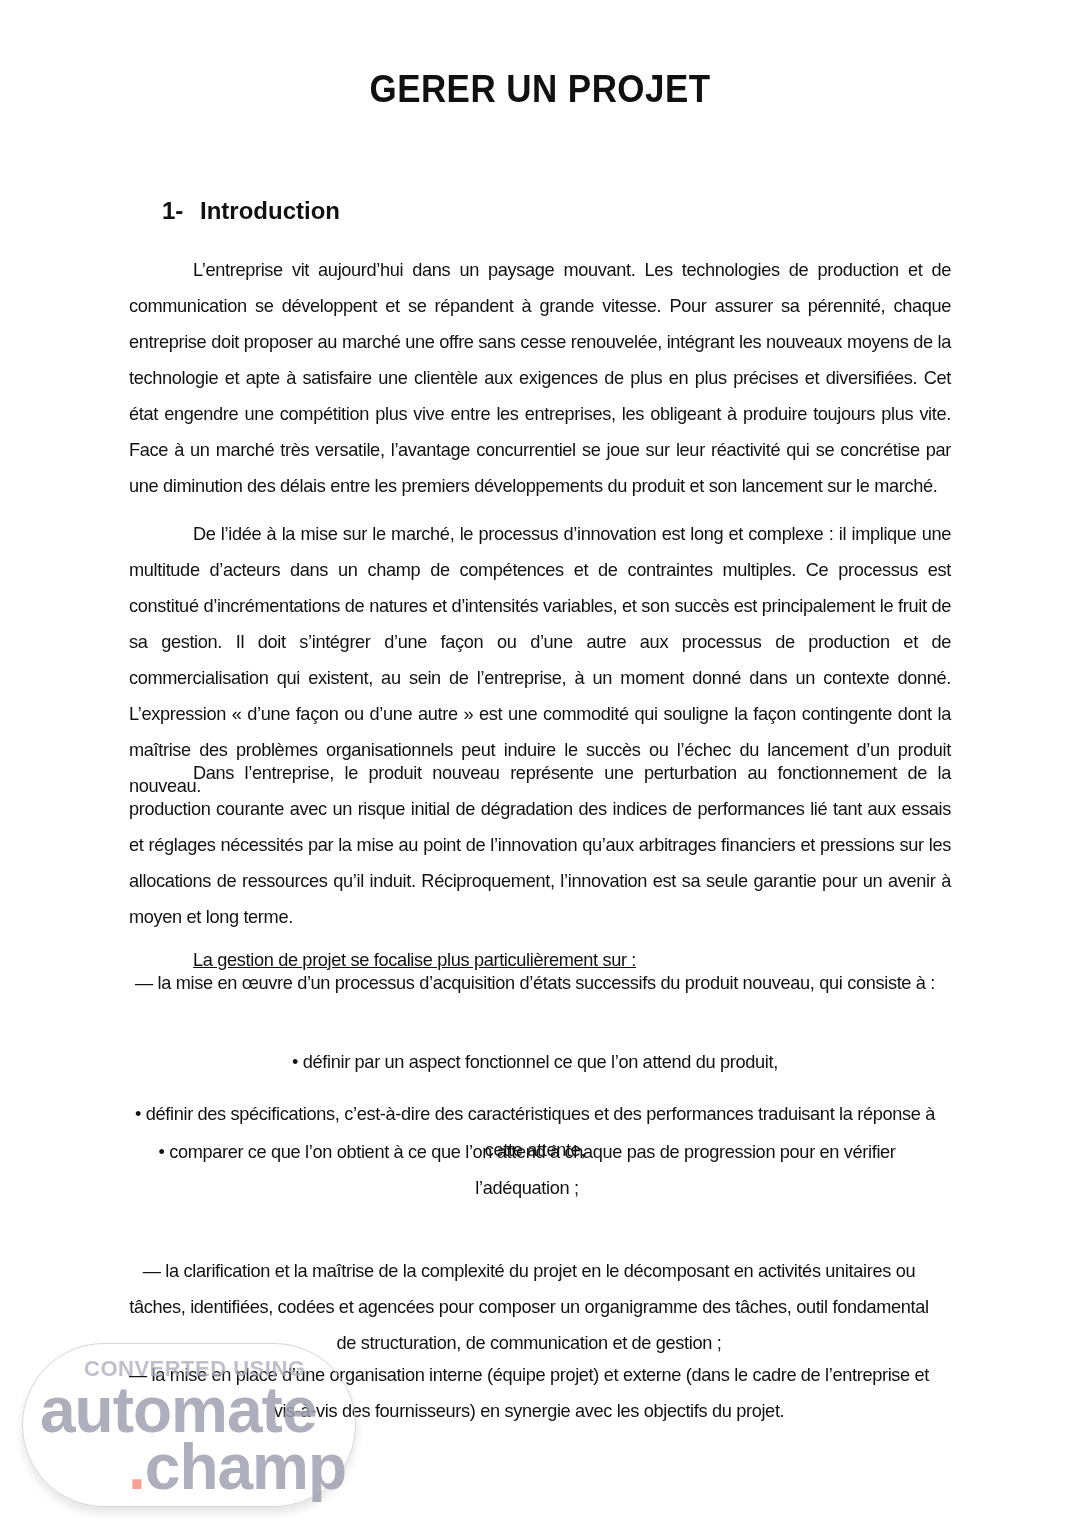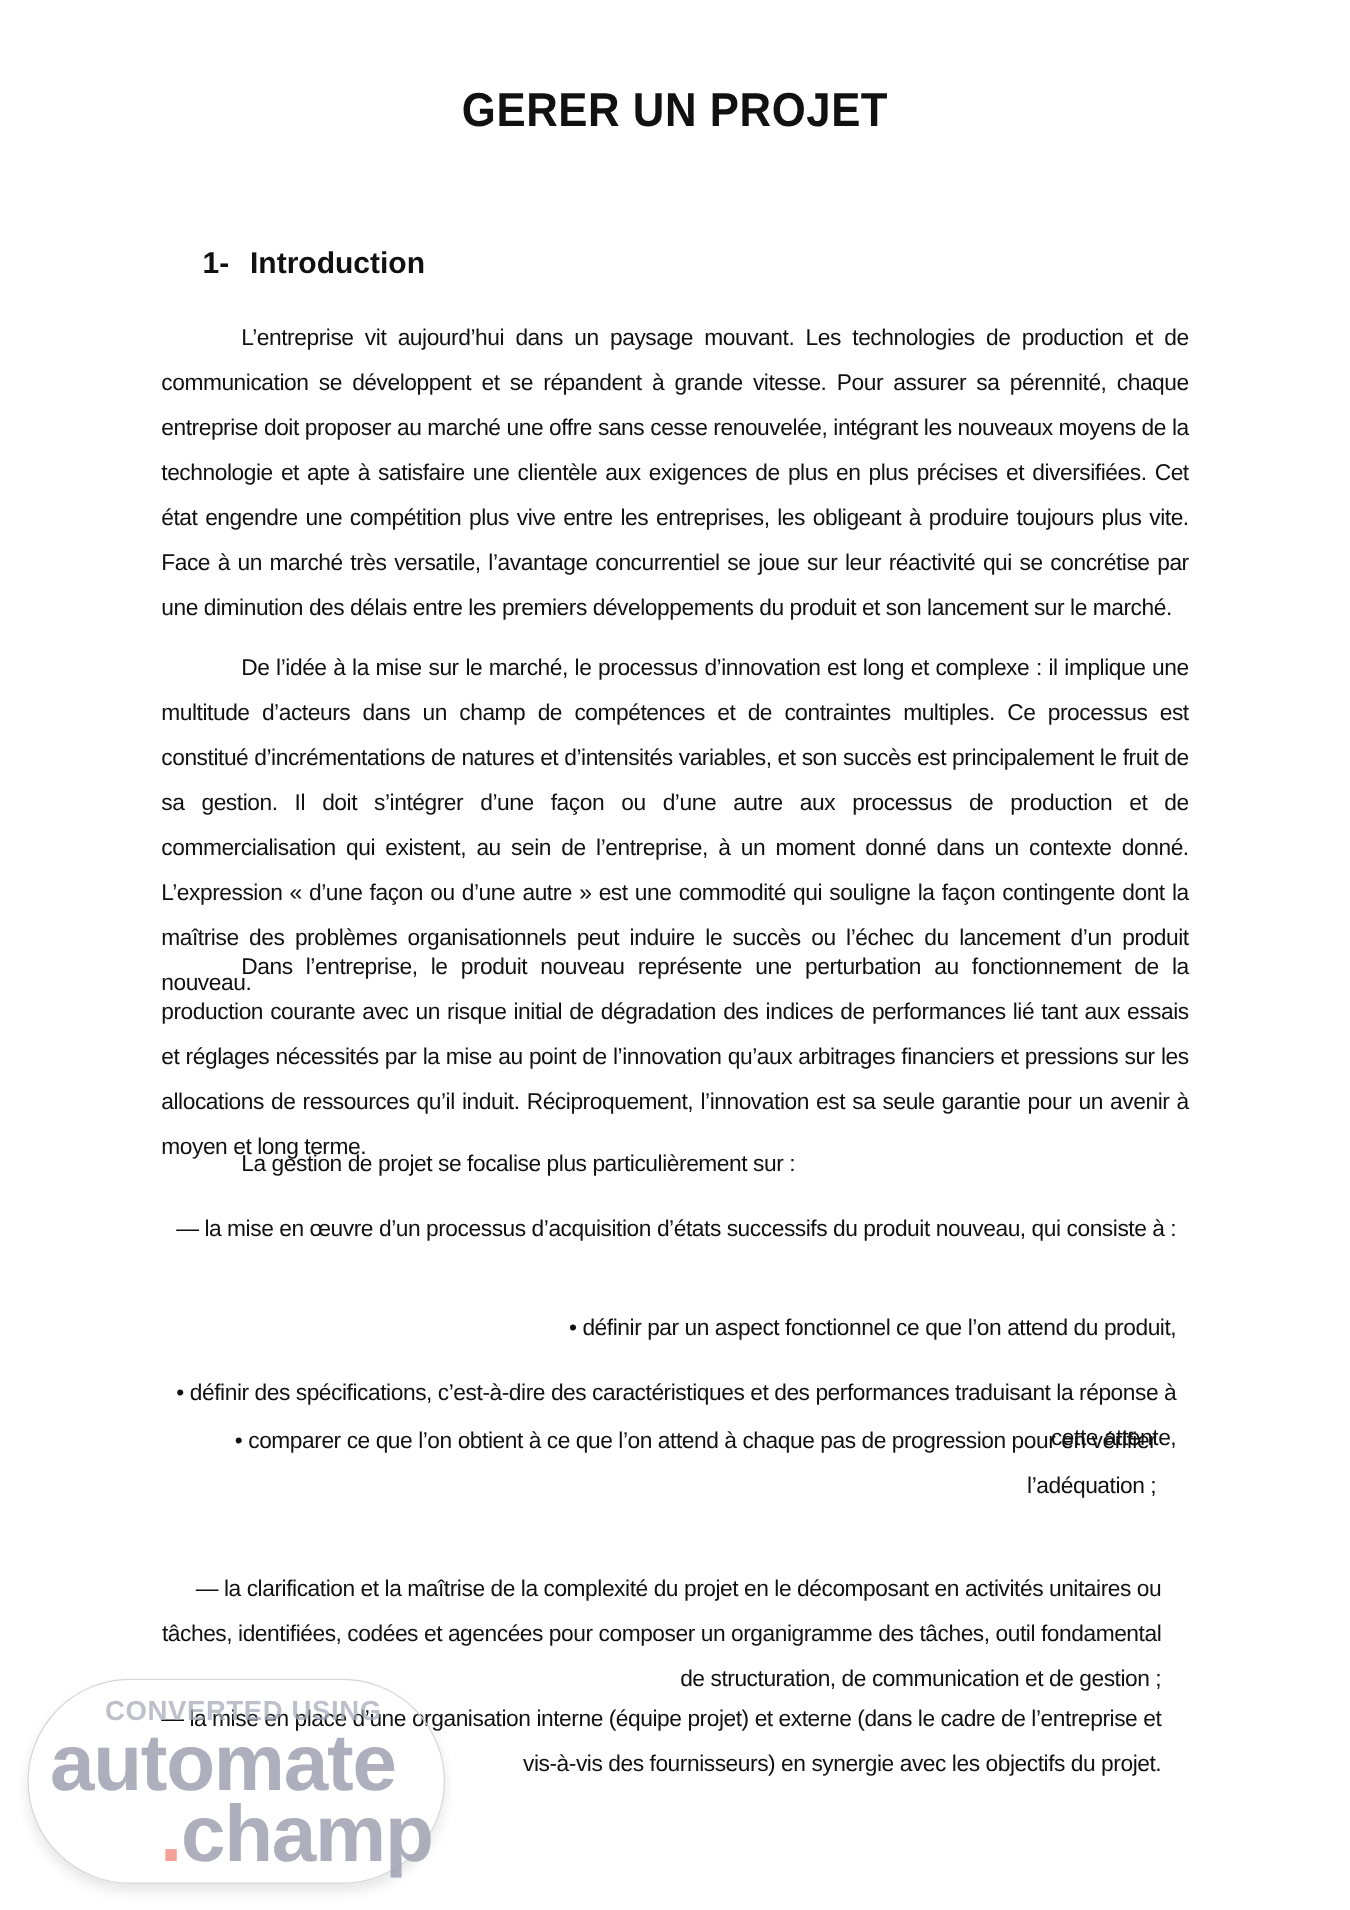--- a/index.html
+++ b/index.html
@@ -13,21 +13,21 @@
   }
   .section-heading {
     position: absolute; left: 162px; top: 197px; font-weight: bold; font-size: 24px;
   }
   .section-heading .num { margin-right: 10px; }
   .body-text {
     position: absolute; left: 129px; width: 822px; font-size: 18.2px; line-height: 36px;
     font-family: "Liberation Sans", sans-serif; letter-spacing: -0.35px;
   }
   .justify { text-align: justify; text-indent: 64px; }
-  .plain { text-align: right; }
+  .plain { text-align: center; }
   p { margin: 0; }
   .watermark {
     position: absolute; left: 22px; top: 1343px; width: 332px; height: 162px;
     border-radius: 82px; border: 1.5px solid #d6d6d6;
     box-shadow: 0 6px 10px rgba(0,0,0,0.10);
     background: rgba(255,255,255,0.0);
   }
   .wm-top {
     position: absolute; left: 84px; top: 1356px; font-size: 22px; font-weight: bold;
     color: rgba(170,170,185,0.75); letter-spacing: 0.5px;
@@ -59,21 +59,21 @@
   </div>
 
   <div class="body-text" style="top:516px;">
     <p class="justify">De l’idée à la mise sur le marché, le processus d’innovation est long et complexe : il implique une multitude d’acteurs dans un champ de compétences et de contraintes multiples. Ce processus est constitué d’incrémentations de natures et d’intensités variables, et son succès est principalement le fruit de sa gestion. Il doit s’intégrer d’une façon ou d’une autre aux processus de production et de commercialisation qui existent, au sein de l’entreprise, à un moment donné dans un contexte donné. L’expression « d’une façon ou d’une autre » est une commodité qui souligne la façon contingente dont la maîtrise des problèmes organisationnels peut induire le succès ou l’échec du lancement d’un produit nouveau.</p>
   </div>
 
   <div class="body-text" style="top:755px;">
     <p class="justify">Dans l’entreprise, le produit nouveau représente une perturbation au fonctionnement de la production courante avec un risque initial de dégradation des indices de performances lié tant aux essais et réglages nécessités par la mise au point de l’innovation qu’aux arbitrages financiers et pressions sur les allocations de ressources qu’il induit. Réciproquement, l’innovation est sa seule garantie pour un avenir à moyen et long terme.</p>
   </div>
 
-  <div class="body-text" style="top:913px;">
+  <div class="body-text" style="top:942px;text-decoration:underline;">
     <p class="justify">La gestion de projet se focalise plus particulièrement sur :</p>
   </div>
 
   <div class="body-text" style="top:965px; width:812px;">
     <p class="plain">— la mise en œuvre d’un processus d’acquisition d’états successifs du produit nouveau, qui consiste à :</p>
   </div>
 
   <div class="body-text" style="top:1044px; width:812px;">
     <p class="plain">• définir par un aspect fonctionnel ce que l’on attend du produit,</p>
   </div>

